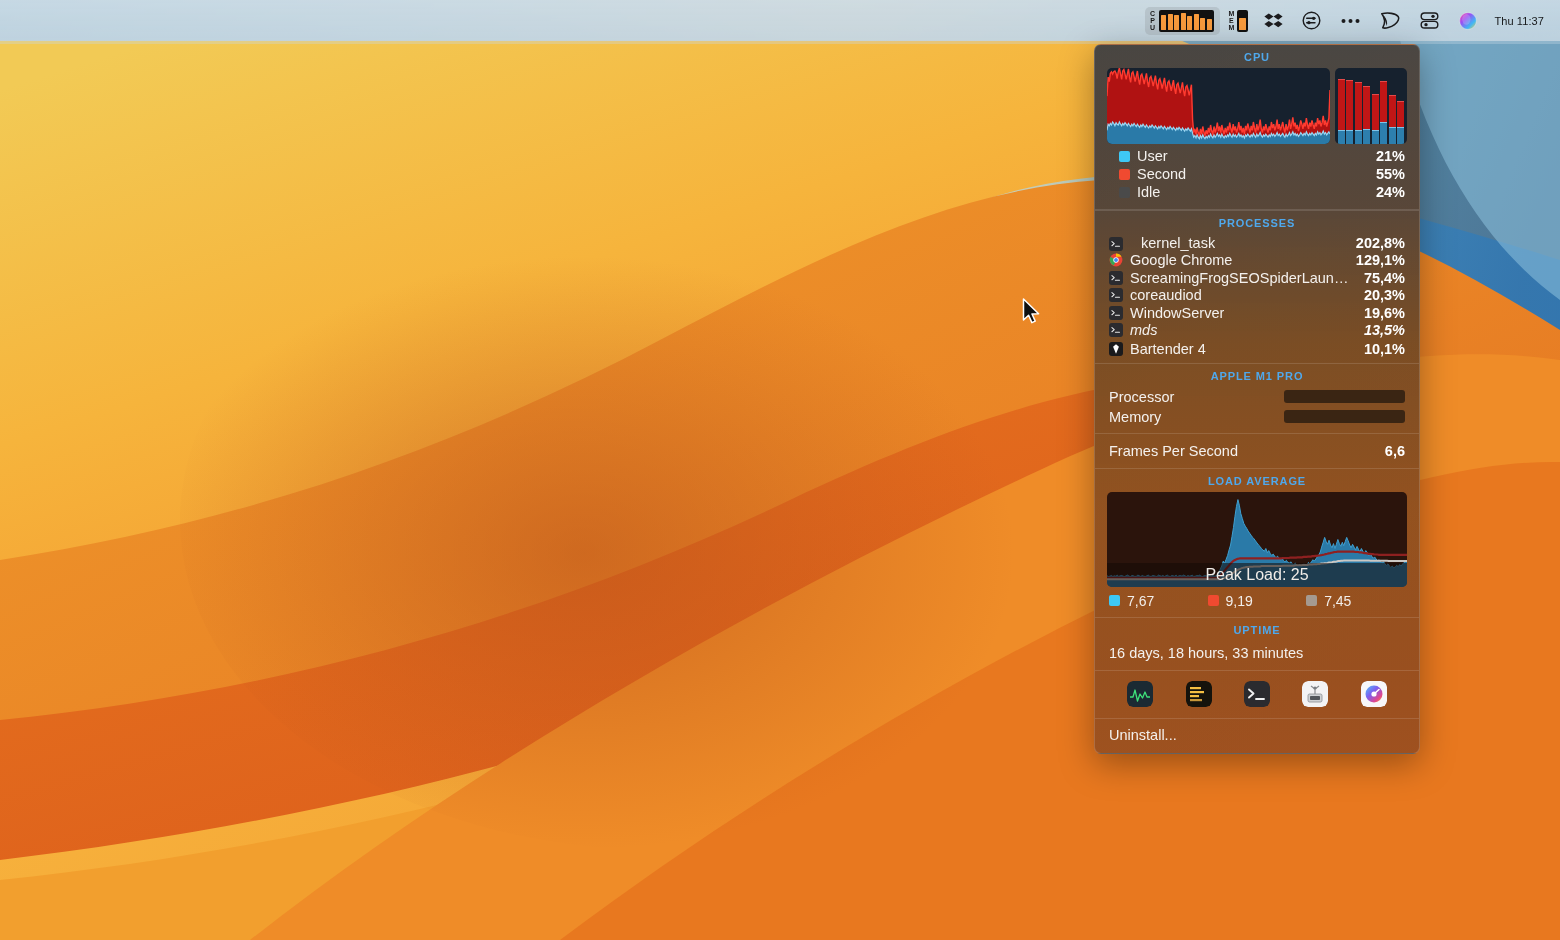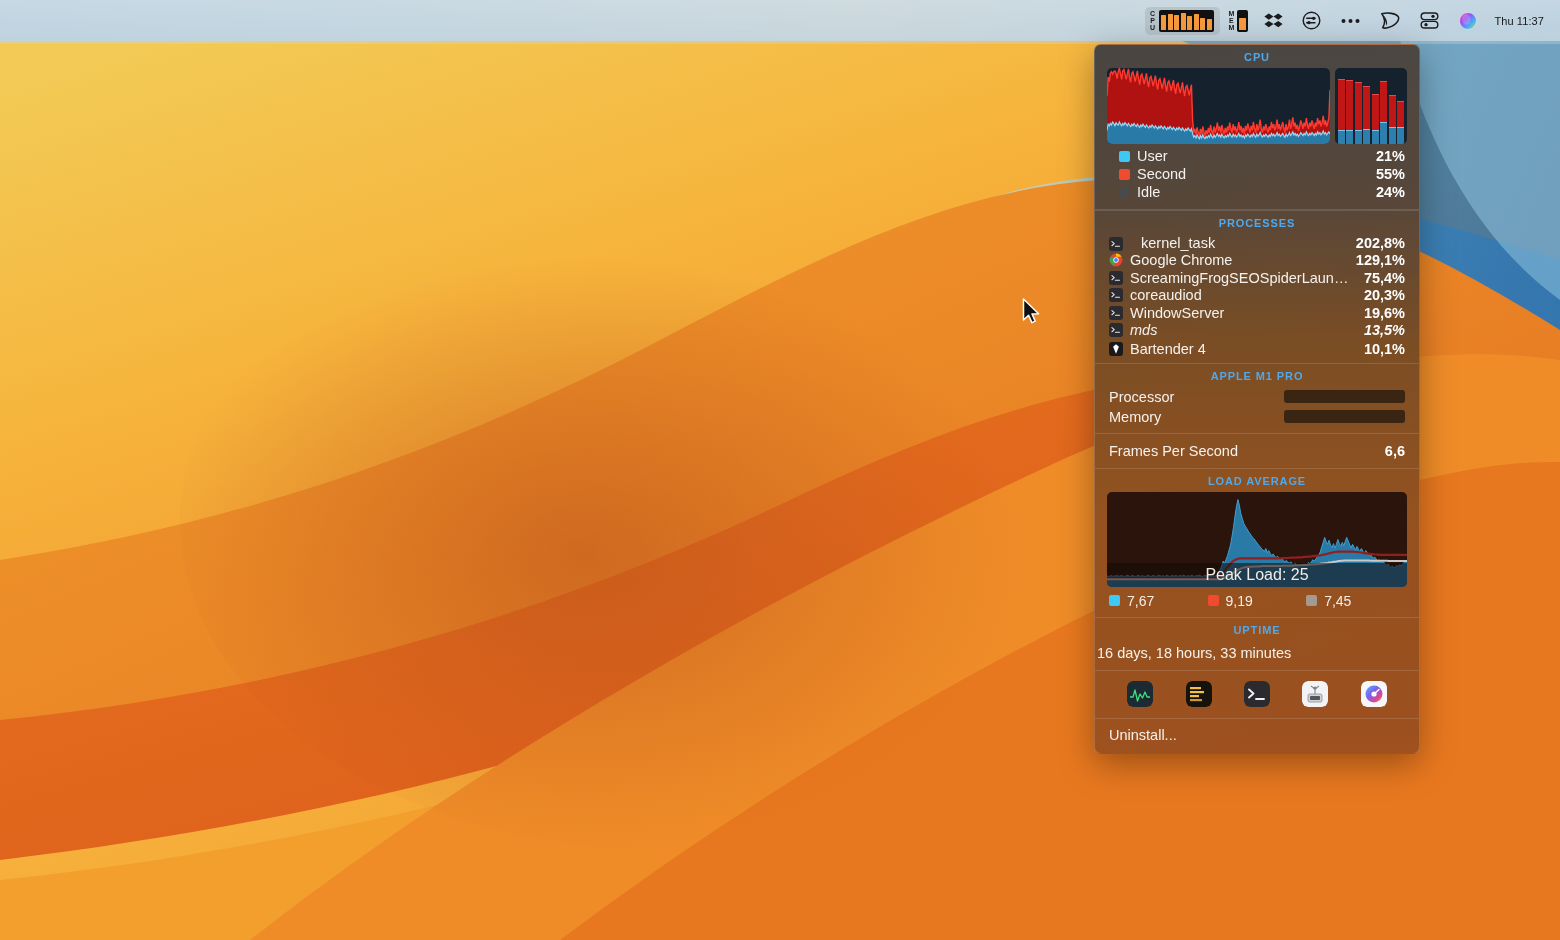--- a/index.html
+++ b/index.html
@@ -101,21 +101,21 @@
   .load-graph { height:95px; background:#2b140c; border-radius:5px; position:relative; overflow:hidden; }
   .peak {
     position:absolute; left:0; right:0; bottom:0; height:24px;
     background:rgba(20,9,5,0.55);
     display:flex; align-items:center; justify-content:center;
     font-size:16px; color:#f0ece8;
   }
   .la-legend { display:flex; padding:4px 14px 8px; font-size:14px; }
   .la-item { display:flex; align-items:center; gap:7px; width:33.3%; }
 
-  .uptime-text { font-size:14.5px; padding:4px 2px 9px; color:#f4f1ee; }
+  .uptime-text { font-size:14.5px; padding:4px 14px 9px; color:#f4f1ee; }
 
   .apps { display:flex; align-items:center; justify-content:space-around; padding:10px 16px 11px; }
   .app-ic { width:26px; height:26px; border-radius:6px; overflow:hidden; position:relative; flex:none; }
 
   .uninstall { font-size:14.5px; padding:8px 14px 10px; color:#f4f1ee; }
 
   
   #cursor { position:absolute; left:1022px; top:298px; z-index:40; }
 </style>
 </head>

